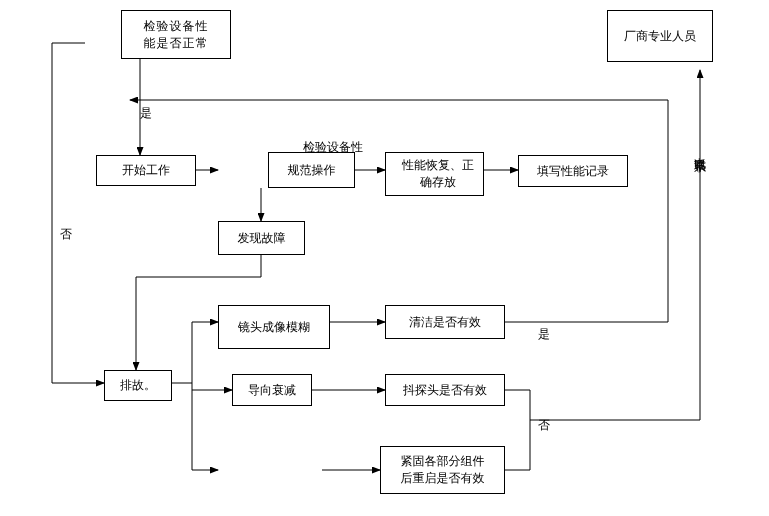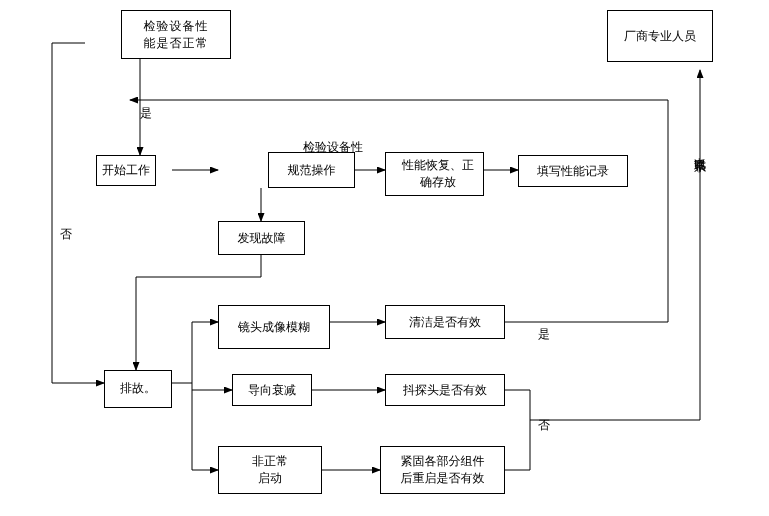--- a/index.html
+++ b/index.html
@@ -101,43 +101,41 @@
 
     <path d="M 505 390 L 530 390 L 530 420 L 700 420 L 700 70" marker-end="url(#arrow)"></path>
     <path d="M 505 470 L 530 470 L 530 420"></path>
   </svg>
 
   <div class="node" style="left:85px; top:10px; width:110px; height:49px; letter-spacing:1px;margin-left:36px;">检验设备性
 能是否正常</div>
 
   <div class="node" style="left:607px; top:10px; width:106px; height:52px;">厂商专业人员</div>
 
-  <div class="node" style="left:96px; top:155px; width:60px; height:31px;">开始工作</div>
+  <div class="node" style="left:96px; top:155px; width:100px; height:31px;">开始工作</div>
 
   <div class="node" style="left:232px; top:152px; width:87px; height:36px;margin-left:36px;">规范操作</div>
 
   <div class="node" style="left:385px; top:152px; width:99px; height:44px;padding-left:9px;">性能恢复、正
 确存放</div>
 
   <div class="node" style="left:518px; top:155px; width:110px; height:32px;">填写性能记录</div>
 
   <div class="node" style="left:218px; top:221px; width:87px; height:34px;">发现故障</div>
 
-  <div class="node" style="left:104px; top:370px; width:68px; height:38px;font-family:Liberation Mono, monospace;">排故。</div>
+  <div class="node" style="left:104px; top:370px; width:68px; height:31px;">排故。</div>
 
   <div class="node" style="left:218px; top:305px; width:112px; height:44px;">镜头成像模糊</div>
 
   <div class="node" style="left:232px; top:374px; width:80px; height:32px;">导向衰减</div>
 
   <div class="node" style="left:385px; top:305px; width:120px; height:34px;">清洁是否有效</div>
 
   <div class="node" style="left:385px; top:374px; width:120px; height:32px;">抖探头是否有效</div>
 
-  <div class="node" style="left:218px; top:446px; width:104px; height:48px;">非正常
-启动</div>
 
   <div class="node" style="left:380px; top:446px; width:125px; height:48px;">紧固各部分组件
 后重启是否有效</div>
 
   <div class="edge-label" style="left:140px; top:106px;">是</div>
 
   <div class="edge-label" style="left:60px; top:227px;">否</div>
 
   <div class="edge-label" style="left:303px; top:140px;">检验设备性</div>
 

